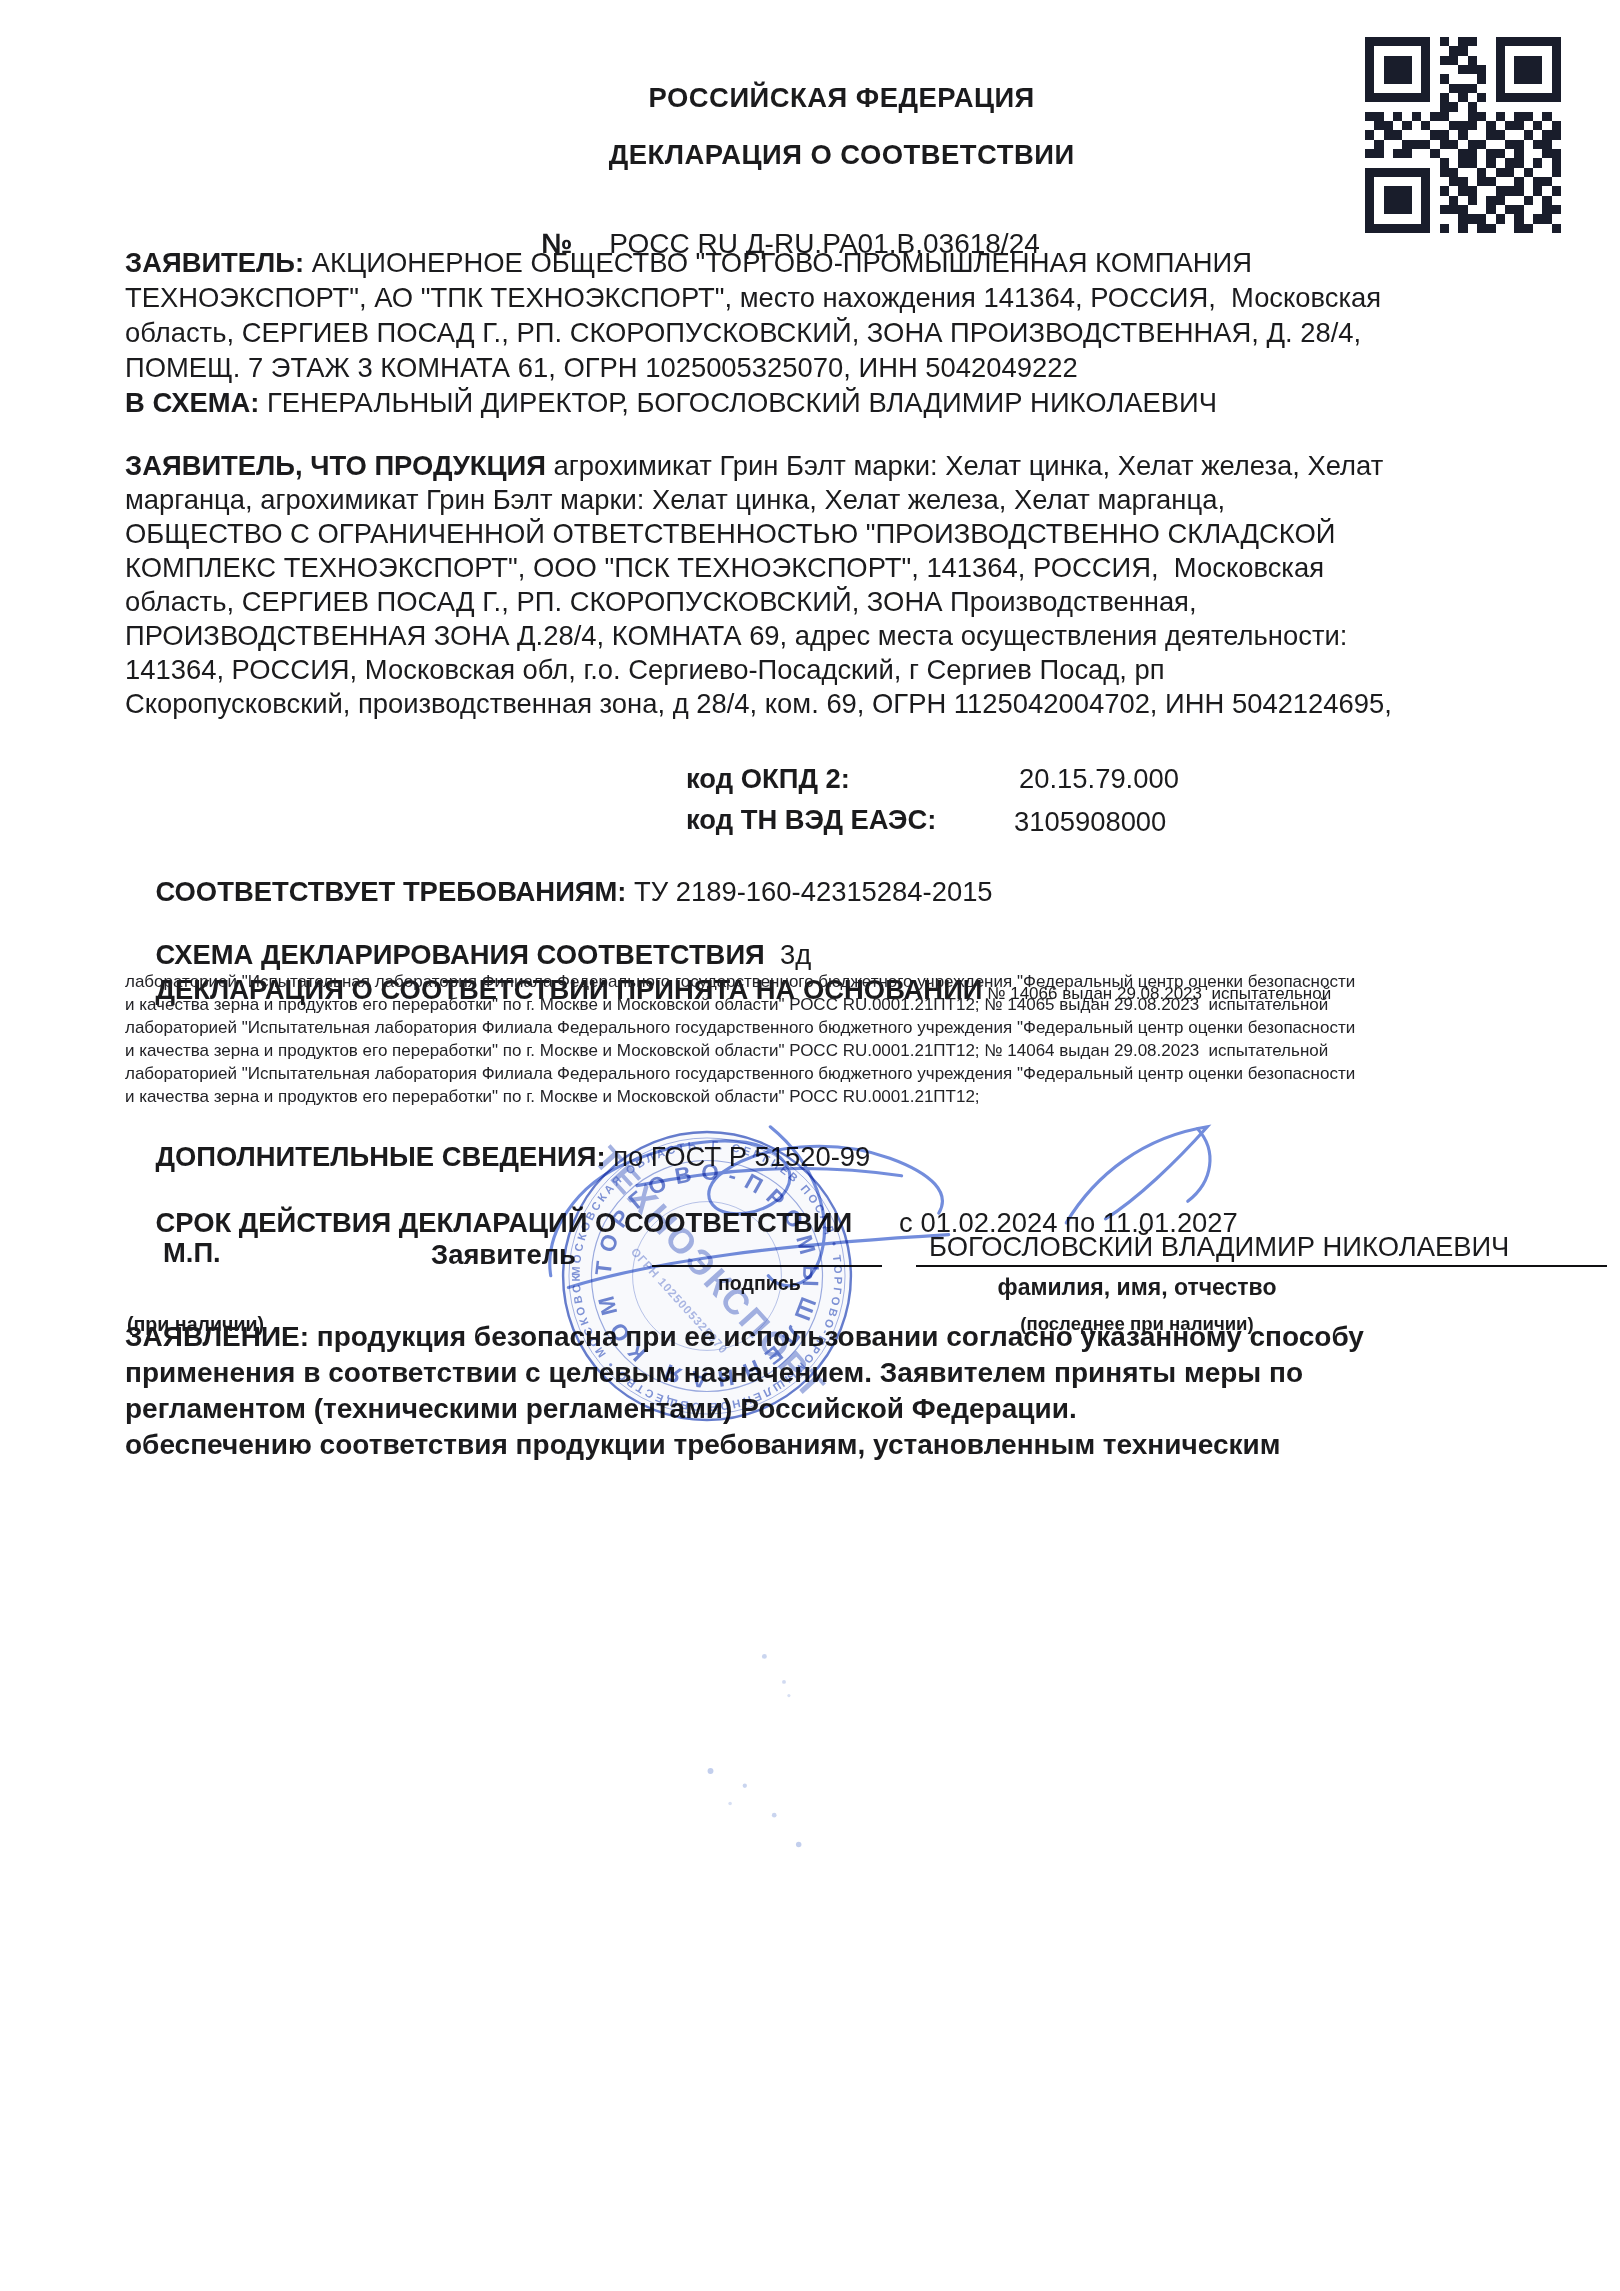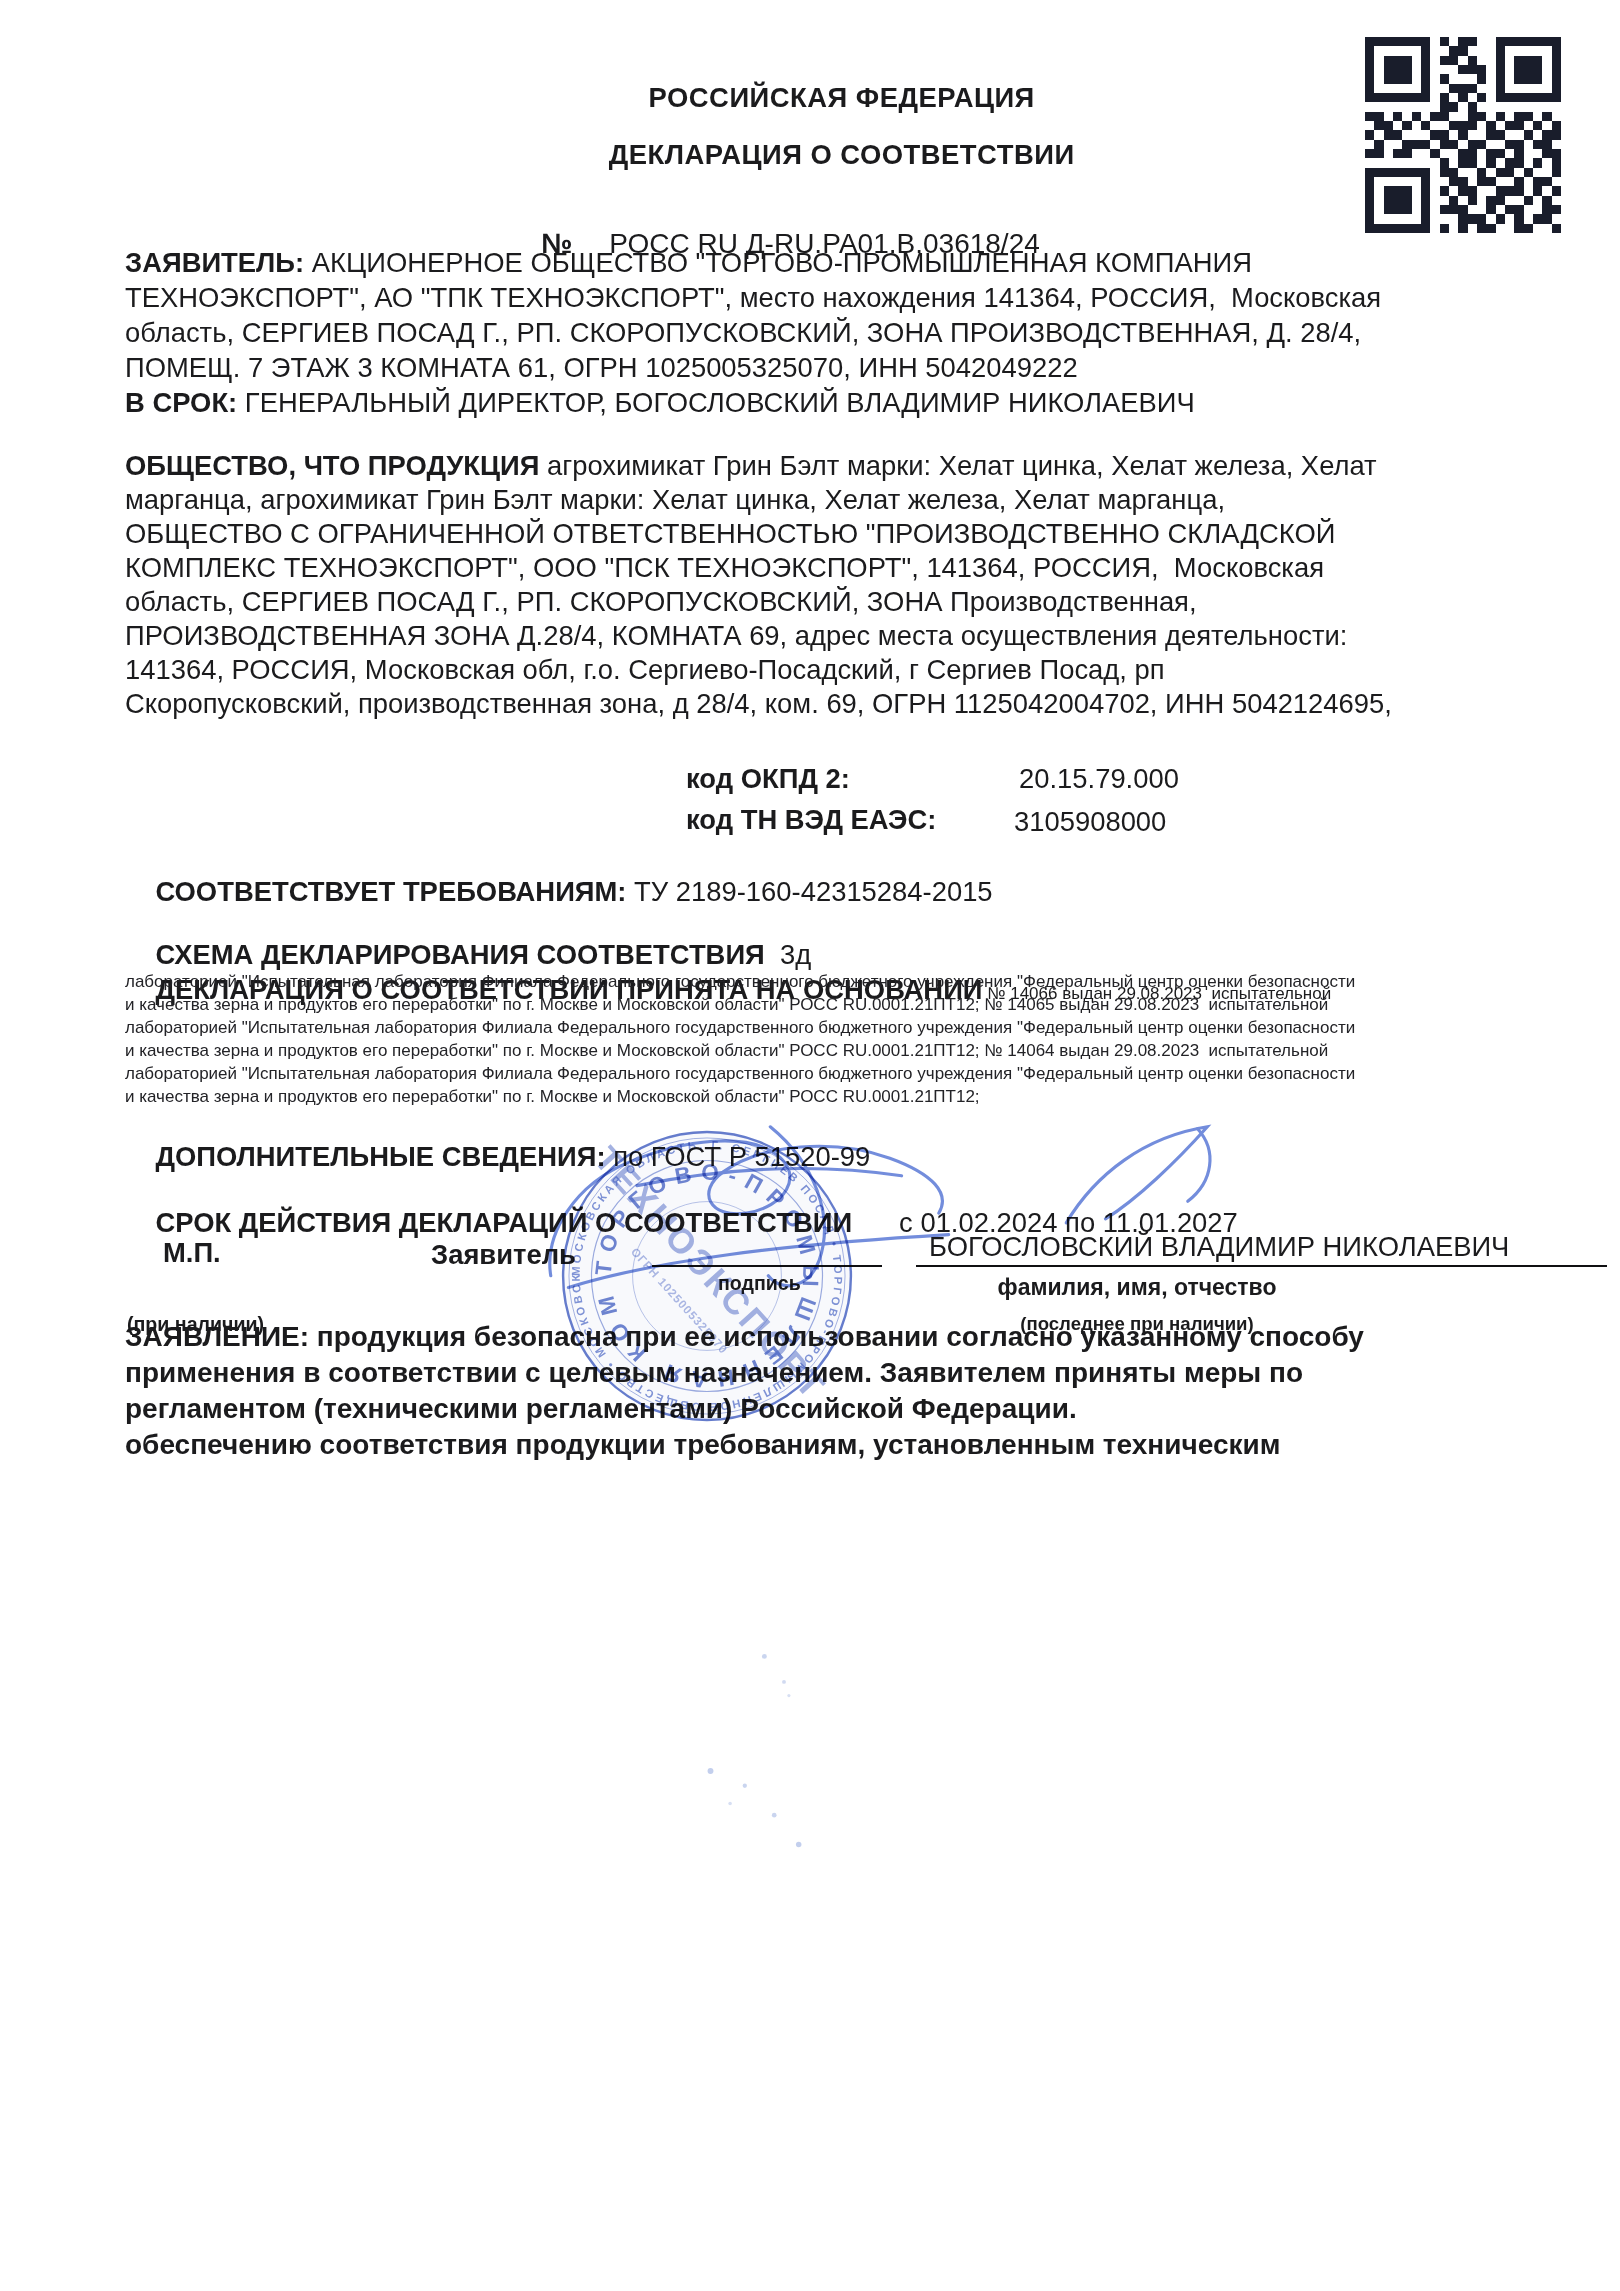--- a/index.html
+++ b/index.html
@@ -482,26 +482,26 @@
   <div class="abs numline">
     <span class="sign">№</span><span>РОСС RU Д-RU.РА01.В.03618/24</span>
   </div>
 
   <div class="abs block" style="top:245px;">
 
   <div class="ln"><span class="b">ЗАЯВИТЕЛЬ:</span><span> АКЦИОНЕРНОЕ ОБЩЕСТВО "ТОРГОВО-ПРОМЫШЛЕННАЯ КОМПАНИЯ</span></div>
       <div class="ln"><span class="b"></span><span>ТЕХНОЭКСПОРТ", АО "ТПК ТЕХНОЭКСПОРТ", место нахождения 141364, РОССИЯ,  Московская</span></div>
       <div class="ln"><span class="b"></span><span>область, СЕРГИЕВ ПОСАД Г., РП. СКОРОПУСКОВСКИЙ, ЗОНА ПРОИЗВОДСТВЕННАЯ, Д. 28/4,</span></div>
       <div class="ln"><span class="b"></span><span>ПОМЕЩ. 7 ЭТАЖ 3 КОМНАТА 61, ОГРН 1025005325070, ИНН 5042049222</span></div>
-      <div class="ln"><span class="b">В СРОК:</span><span> ГЕНЕРАЛЬНЫЙ ДИРЕКТОР, БОГОСЛОВСКИЙ ВЛАДИМИР НИКОЛАЕВИЧ</span></div>
+      <div class="ln"><span class="b">В СХЕМА:</span><span> ГЕНЕРАЛЬНЫЙ ДИРЕКТОР, БОГОСЛОВСКИЙ ВЛАДИМИР НИКОЛАЕВИЧ</span></div>
     </div>
 
   <div class="abs block28" style="top:449px;">
 
-  <div class="ln"><span class="b">ОБЩЕСТВО, ЧТО ПРОДУКЦИЯ</span><span> агрохимикат Грин Бэлт марки: Хелат цинка, Хелат железа, Хелат</span></div>
+  <div class="ln"><span class="b">ЗАЯВИТЕЛЬ, ЧТО ПРОДУКЦИЯ</span><span> агрохимикат Грин Бэлт марки: Хелат цинка, Хелат железа, Хелат</span></div>
       <div class="ln"><span class="b"></span><span>марганца, агрохимикат Грин Бэлт марки: Хелат цинка, Хелат железа, Хелат марганца,</span></div>
       <div class="ln"><span class="b"></span><span>ОБЩЕСТВО С ОГРАНИЧЕННОЙ ОТВЕТСТВЕННОСТЬЮ "ПРОИЗВОДСТВЕННО СКЛАДСКОЙ</span></div>
       <div class="ln"><span class="b"></span><span>КОМПЛЕКС ТЕХНОЭКСПОРТ", ООО "ПСК ТЕХНОЭКСПОРТ", 141364, РОССИЯ,  Московская</span></div>
       <div class="ln"><span class="b"></span><span>область, СЕРГИЕВ ПОСАД Г., РП. СКОРОПУСКОВСКИЙ, ЗОНА Производственная,</span></div>
       <div class="ln"><span class="b"></span><span>ПРОИЗВОДСТВЕННАЯ ЗОНА Д.28/4, КОМНАТА 69, адрес места осуществления деятельности:</span></div>
       <div class="ln"><span class="b"></span><span>141364, РОССИЯ, Московская обл, г.о. Сергиево-Посадский, г Сергиев Посад, рп</span></div>
       <div class="ln"><span class="b"></span><span>Скоропусковский, производственная зона, д 28/4, ком. 69, ОГРН 1125042004702, ИНН 5042124695,</span></div>
     </div>
 
   <div class="abs codes-label ln" style="left:686px;top:763px;">код ОКПД 2:</div>

